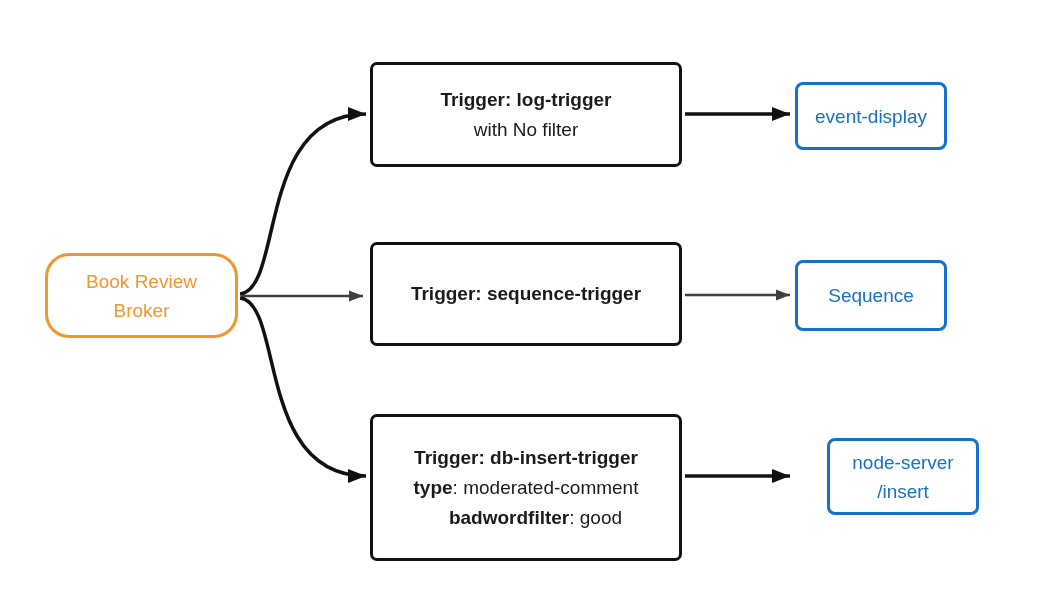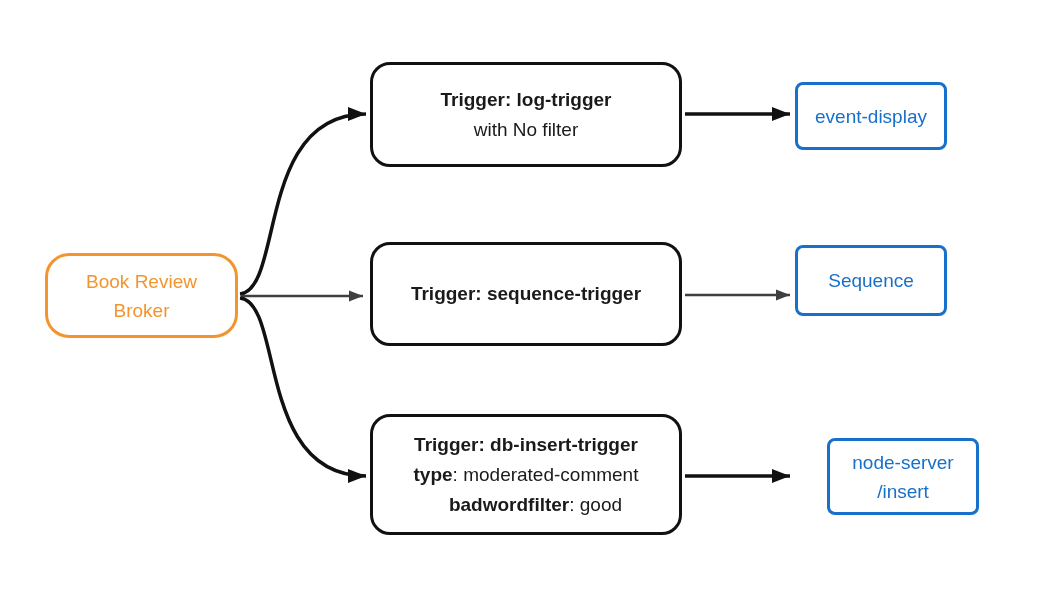--- a/index.html
+++ b/index.html
@@ -50,37 +50,37 @@
   .broker {
     left: 45px; top: 253px; width: 193px; height: 85px;
     border: 3px solid var(--broker-accent);
     border-radius: 24px;
     color: var(--broker-accent);
     line-height: 29px;
   }
 
   .trigger {
     border: 3px solid var(--arrow-black);
-    border-radius: 20px;
+    border-radius: 7px;
   }
   .trigger .title { font-weight: 700; }
   .trigger-1 { left: 370px; top: 62px;  width: 312px; height: 105px; }
   .trigger-2 { left: 370px; top: 242px; width: 312px; height: 104px; }
-  .trigger-3 { left: 370px; top: 414px; width: 312px; height: 121px; }
+  .trigger-3 { left: 370px; top: 414px; width: 312px; height: 147px; }
   .prop .key { font-weight: 700; }
   .indent { padding-left: 19px; }
 
   .sink {
     border: 3px solid var(--sink-accent);
     border-radius: 8px;
     color: var(--sink-accent);
     line-height: 29px;
   }
   .sink-1 { left: 795px; top: 82px;  width: 152px; height: 68px; }
-  .sink-2 { left: 795px; top: 245px; width: 152px; height: 71px; }
+  .sink-2 { left: 795px; top: 260px; width: 152px; height: 71px; }
   .sink-3 { left: 795px; top: 438px; width: 152px; height: 77px; margin-left: 32px; }
 </style>
 </head>
 <body>
 
 <div class="canvas">
 
   <svg class="wires" viewBox="0 0 1043 613" aria-hidden="true">
     <defs>
       <marker id="mk-black" markerUnits="userSpaceOnUse" markerWidth="22" markerHeight="18" refX="20" refY="9" orient="auto">

